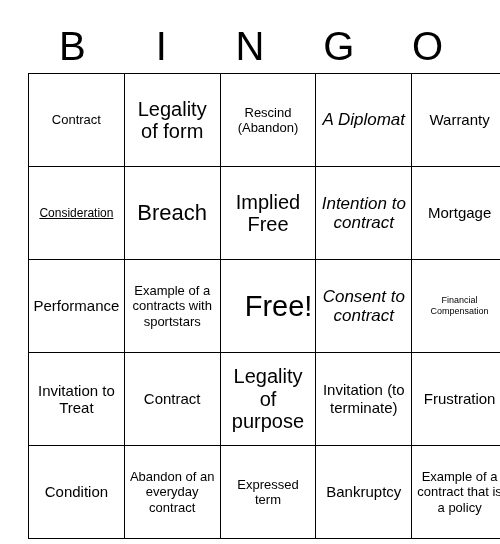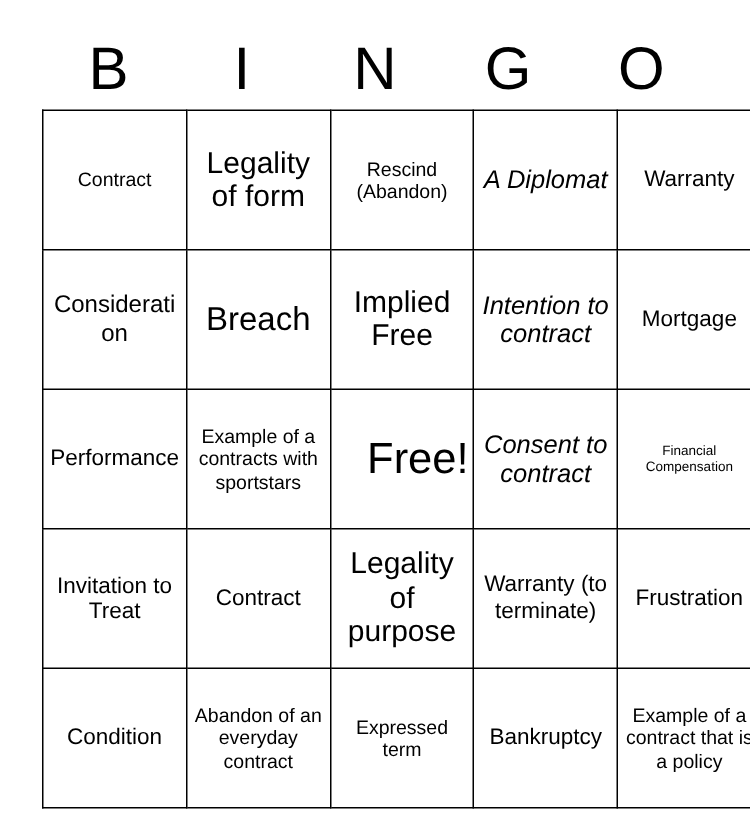--- a/index.html
+++ b/index.html
@@ -56,21 +56,21 @@
     overflow: hidden;
     word-wrap: break-word;
   }
   .cell-text {
     display: block;
     line-height: 1.12;
   }
 
   
   .sz-xs   { font-size: 9px;  line-height: 1.22; }
-  .sz-sm   { font-size: 16px; line-height: 1.2;  }
+  .sz-sm   { font-size: 12px; line-height: 1.2; text-decoration: underline;  }
   .sz-md   { font-size: 15px; line-height: 1.2;  }
   .sz-lg   { font-size: 13px; line-height: 1.18; }
   .sz-xl   { font-size: 15px; line-height: 1.16; }
   .sz-2xl  { font-size: 17px; line-height: 1.14; font-style: italic; }
   .sz-3xl  { font-size: 20px; line-height: 1.12; }
   .sz-4xl  { font-size: 22px; line-height: 1.1; text-align: center;  }
   .sz-free { font-size: 29px; line-height: 1.05; text-align: right; }
 </style>
 </head>
 <body>
@@ -142,21 +142,21 @@
         <td>
             <span class="cell-text sz-xl">Invitation to Treat</span>
           </td>
         <td>
             <span class="cell-text sz-xl">Contract</span>
           </td>
         <td>
             <span class="cell-text sz-3xl">Legality of purpose</span>
           </td>
         <td>
-            <span class="cell-text sz-md">Warranty (to terminate)</span>
+            <span class="cell-text sz-md">Invitation (to terminate)</span>
           </td>
         <td>
             <span class="cell-text sz-md">Frustration</span>
           </td>
       </tr>
       <tr>
         <td>
             <span class="cell-text sz-xl">Condition</span>
           </td>
         <td>

